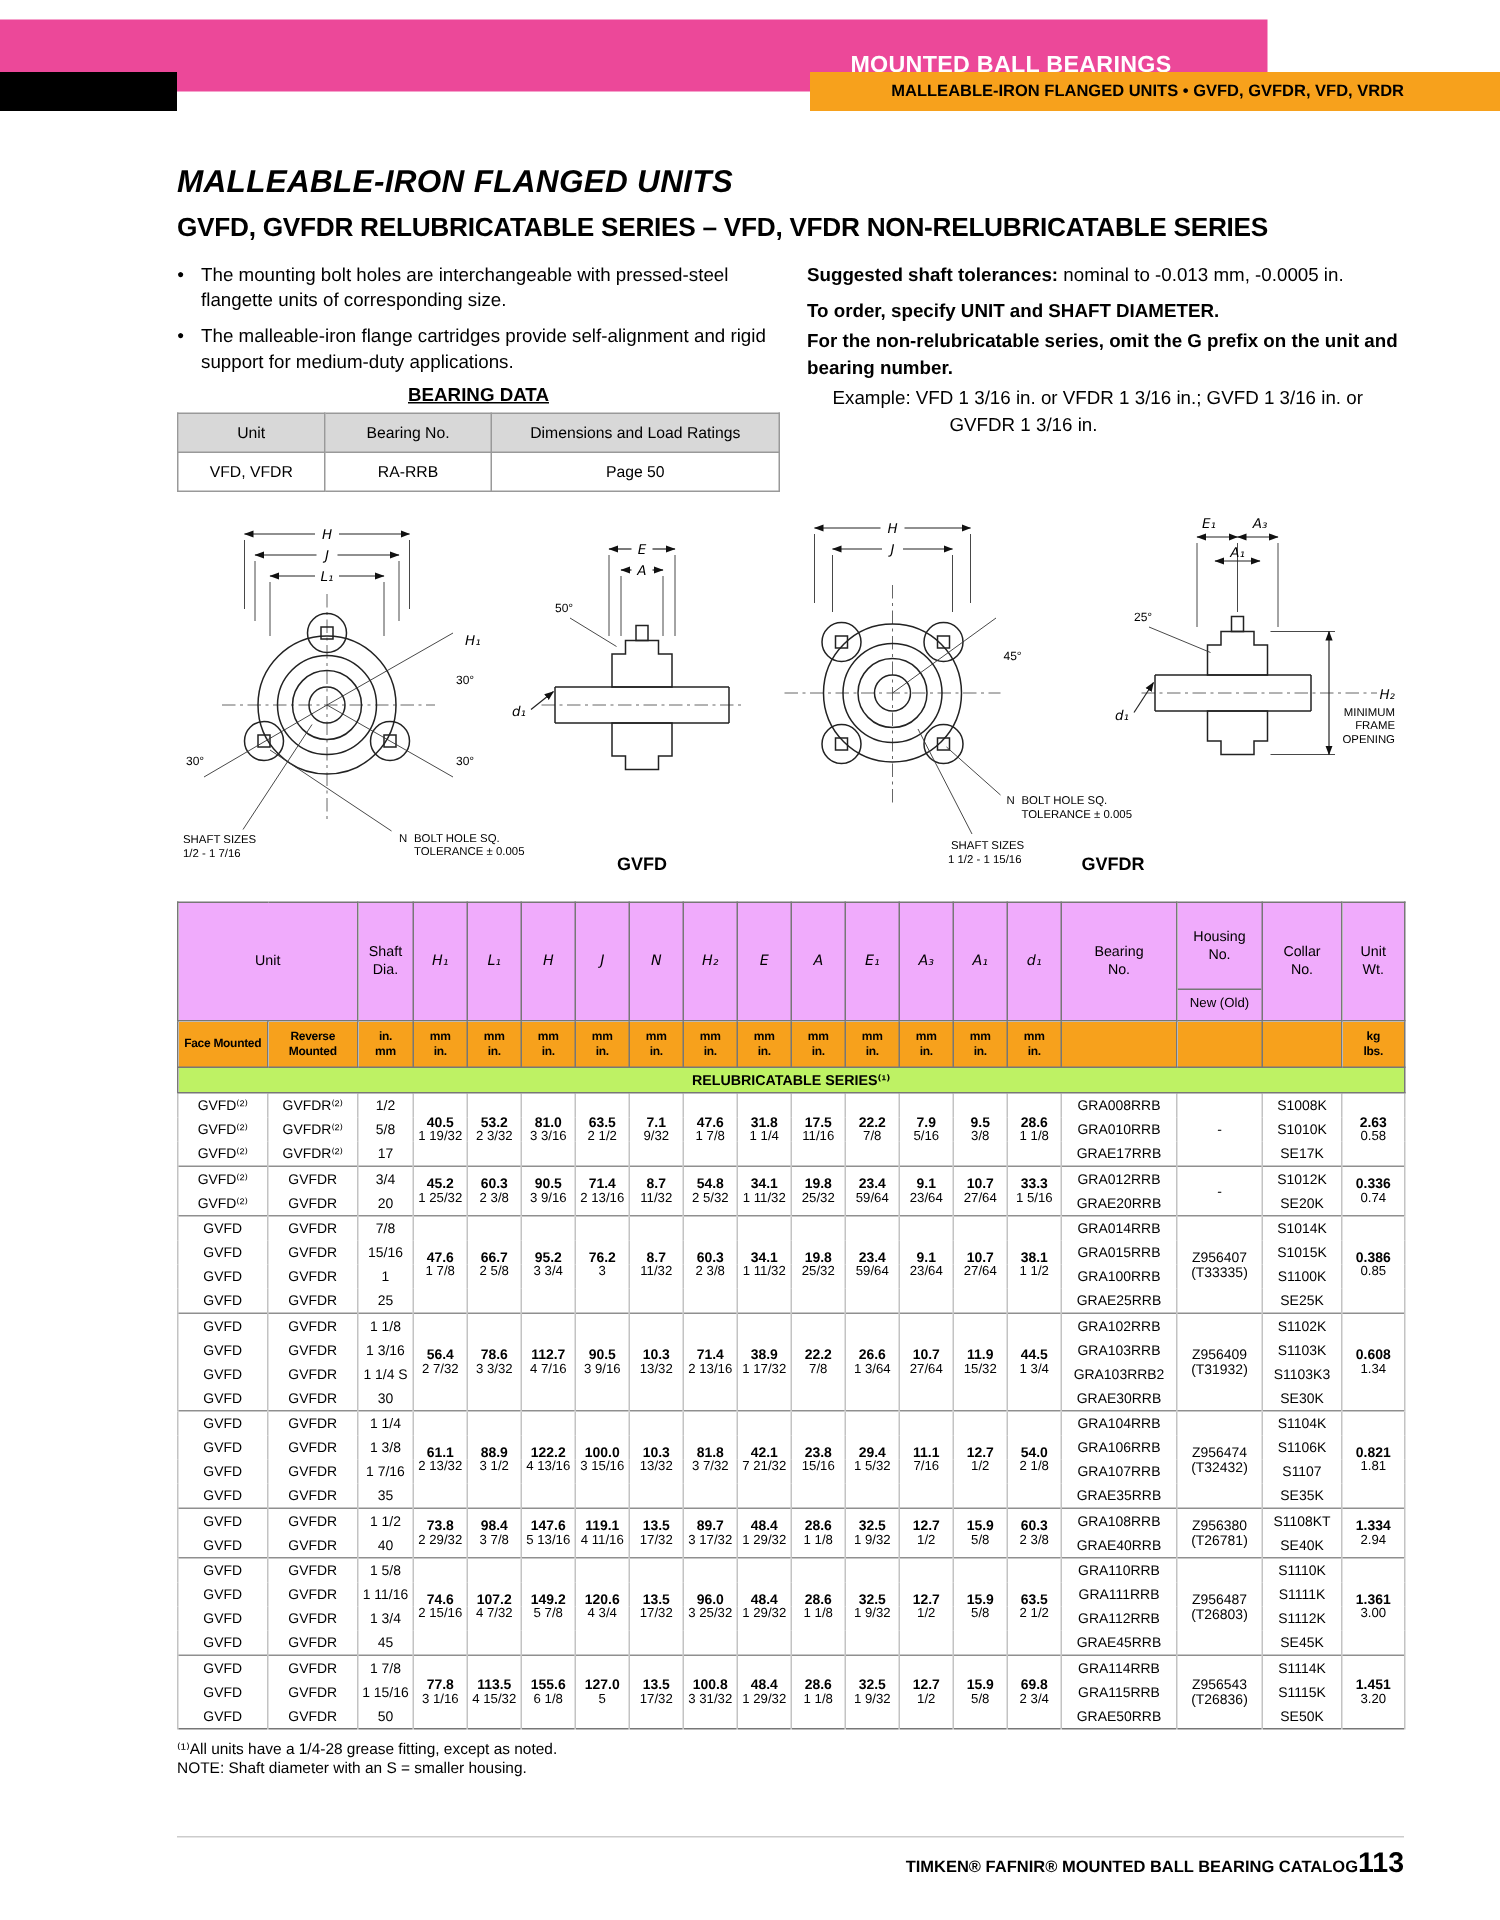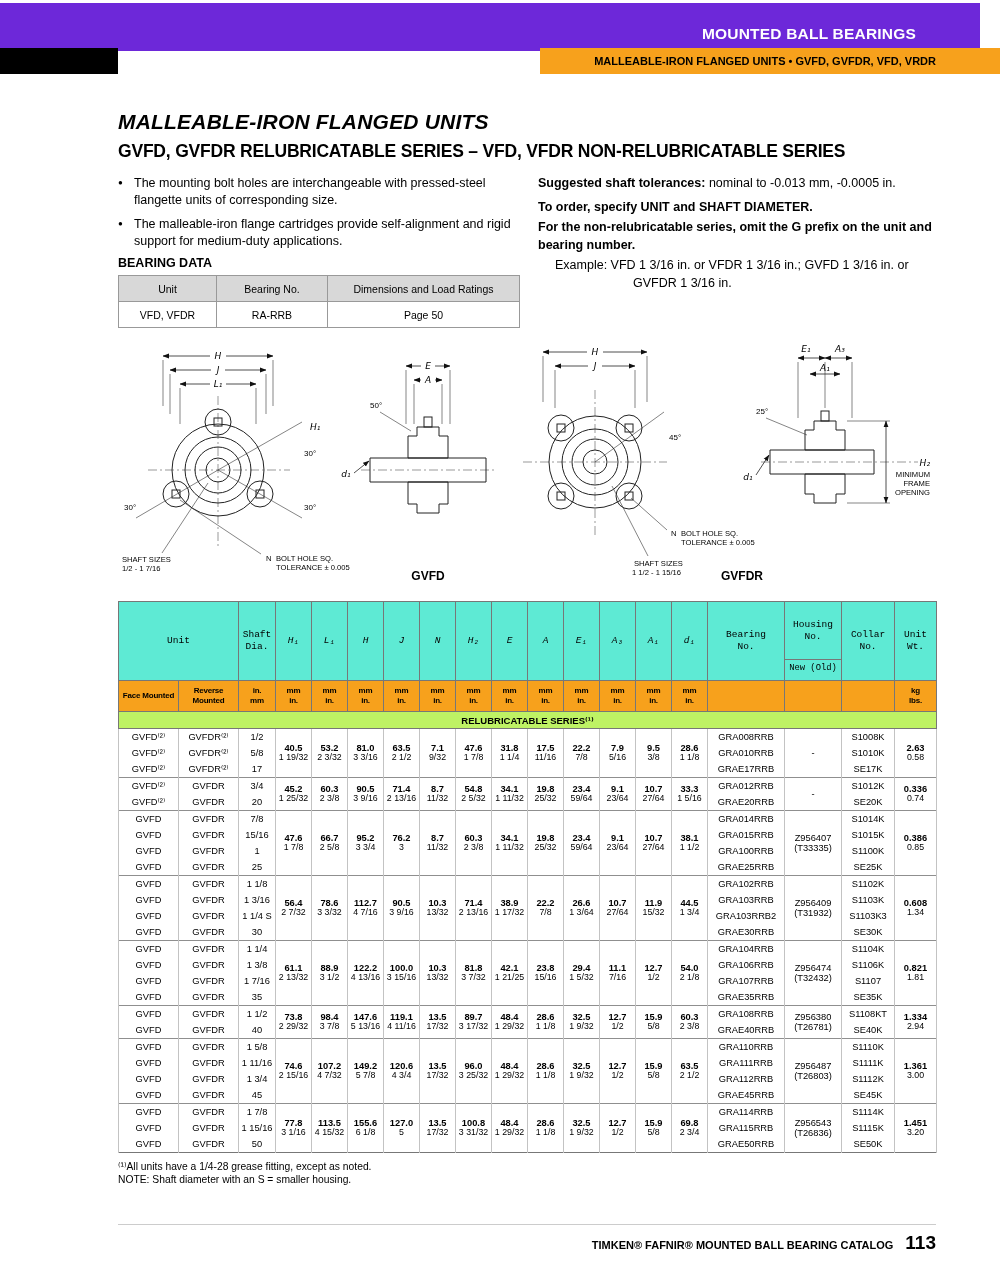--- a/index.html
+++ b/index.html
@@ -1,34 +1,34 @@
 <!DOCTYPE html>
 <html><head>
 <meta charset="utf-8">
 <style>
 html,body{margin:0;padding:0;}
 body{width:1000px;height:1280px;position:relative;background:#fff;color:#000;
      font-family:"Liberation Sans","DejaVu Sans",sans-serif;overflow:hidden;}
 
 
-.topbar{position:absolute;top:3px;left:0;width:980px;height:48px;background:#6d28d9;}
+.topbar{position:absolute;top:13px;left:0;width:845px;height:48px;background:#ec4899;}
 .topbar .bar-text{position:absolute;right:64px;bottom:8px;color:#fff;font-weight:bold;font-size:15.5px;letter-spacing:.2px;}
 .leftblock{position:absolute;top:48px;left:0;width:118px;height:26px;background:#000;}
 .subbar{position:absolute;top:48px;left:540px;width:460px;height:26px;background:#F7A11C;
         display:flex;align-items:center;justify-content:flex-end;padding-right:64px;box-sizing:border-box;}
 .subbar .bar-text{font-size:11px;font-weight:bold;}
 
 .content{position:absolute;left:118px;top:74px;width:818px;}
 .page-title{margin-top:36px;font-size:21px;font-weight:bold;font-style:italic;letter-spacing:.2px;}
 .page-subtitle{margin-top:7px;font-size:17.5px;font-weight:bold;letter-spacing:-0.2px;}
 
 .intro{margin-top:13px;display:grid;grid-template-columns:402px 398px;column-gap:18px;}
 .bullets .b{position:relative;padding-left:16px;margin-bottom:6px;font-size:12.5px;line-height:1.38;}
 .bullets .b::before{content:"●";position:absolute;left:0;top:2px;font-size:8px;}
-.bd-title{font-weight:bold;font-size:12.5px;}
+.bd-title{text-align:center;font-weight:bold;font-size:12.5px;text-decoration:underline;}
 .bd-table{width:100%;margin-top:5px;border-collapse:collapse;font-size:10.5px;}
 .bd-table th,.bd-table td{border:1px solid #999;text-align:center;height:23px;}
 .bd-table th{background:#D8D8D8;font-weight:normal;}
 .right-col{font-size:12.5px;line-height:1.4;}
 .right-col .tol{margin-bottom:6px;}
 .right-col .tlabel{font-weight:bold;}
 .right-col .rb{font-weight:bold;margin-bottom:3px;}
 .right-col .example{margin-top:3px;}
 .right-col .ex1{padding-left:17px;}
 .right-col .ex2{padding-left:95px;}
@@ -41,21 +41,21 @@
 .cl{fill:none;stroke:#555;stroke-width:0.6;stroke-dasharray:9 3 2 3;}
 .dl{fill:none;stroke:#222;stroke-width:0.8;}
 .lbl{font-family:"DejaVu Sans",sans-serif;font-style:italic;font-size:9px;fill:#000;}
 .ang{font-size:8px;fill:#000;}
 .note{font-size:7.6px;fill:#000;}
 .cap{font-size:12px;font-weight:bold;fill:#000;}
 
 
 .spec-table{margin-top:9px;border-collapse:collapse;table-layout:fixed;width:818px;}
 .spec-table th,.spec-table td{padding:0;text-align:center;vertical-align:middle;font-weight:normal;overflow:hidden;}
-.spec-table thead th{border:1px solid #777;background:#5eead4;font-size:9.5px;line-height:1.25;font-family:Liberation Mono, monospace;}
+.spec-table thead th{border:1px solid #777;background:#f0abfc;font-size:9.5px;line-height:1.25;}
 .h-top th{height:78px;}
 .dimh{vertical-align:bottom;padding-bottom:4px;font-style:italic;font-family:"DejaVu Sans",sans-serif;font-size:10px;}
 .hwrap{display:flex;flex-direction:column;height:76px;}
 .hwrap .hn{flex:1;display:flex;flex-direction:column;justify-content:center;}
 .hwrap .newold{border-top:1px solid #777;padding:3px 0 5px;font-size:8.8px;}
 .h-orange td{background:#F7A11C;border:1px solid #777;height:30px;font-size:8px;font-weight:bold;line-height:1.2;letter-spacing:-0.2px;}
 .h-band td{background:#bef264;border:1px solid #777;height:16px;font-size:9.5px;font-weight:bold;}
 .spec-table tbody{border:1px solid #777;}
 .spec-table tbody td{border-left:1px solid #c3c3c3;border-right:1px solid #c3c3c3;font-size:9.3px;height:16px;line-height:1.1;}
 .spec-table tbody tr.gstart td{border-top:1px solid #8f8f8f;}
@@ -63,21 +63,21 @@
 .c-dim .inv{font-size:8.8px;}
 .bld{font-weight:bold;}
 .c-bearing{text-align:left;padding-left:5px;}
 .c-collar{text-align:left;padding-left:7px;}
 .c-housing{font-size:9px;}
 .c-weight .mmv{font-weight:bold;}
 .c-weight .inv{font-size:8.8px;text-align:center;}
 
 .footnotes{margin-top:7px;font-size:10.3px;line-height:1.28;}
 .footer{position:absolute;top:1224px;left:118px;width:818px;border-top:1px solid #ccc;padding-top:7px;
-        display:flex;justify-content:flex-end;align-items:baseline;gap:12px;text-align:right;}
+        display:flex;justify-content:flex-end;align-items:baseline;text-align:right;}
 .footer .cat{font-size:11px;font-weight:bold;}
 .footer .pg{font-size:19px;font-weight:bold;}
 </style>
 </head>
 <body>
 
 <div class="topbar">
   <div class="bar-text">MOUNTED BALL BEARINGS</div>
 </div>
 <div class="leftblock"></div>
@@ -745,21 +745,21 @@
           <td class="c-dim" rowspan="4">
             <div class="mmv">10.3</div>
             <div class="inv">13/32</div>
           </td>
           <td class="c-dim" rowspan="4">
             <div class="mmv">81.8</div>
             <div class="inv">3 7/32</div>
           </td>
           <td class="c-dim" rowspan="4">
             <div class="mmv">42.1</div>
-            <div class="inv">1 21/25</div>
+            <div class="inv">7 21/32</div>
           </td>
           <td class="c-dim" rowspan="4">
             <div class="mmv">23.8</div>
             <div class="inv">15/16</div>
           </td>
           <td class="c-dim" rowspan="4">
             <div class="mmv">29.4</div>
             <div class="inv">1 5/32</div>
           </td>
           <td class="c-dim" rowspan="4">

